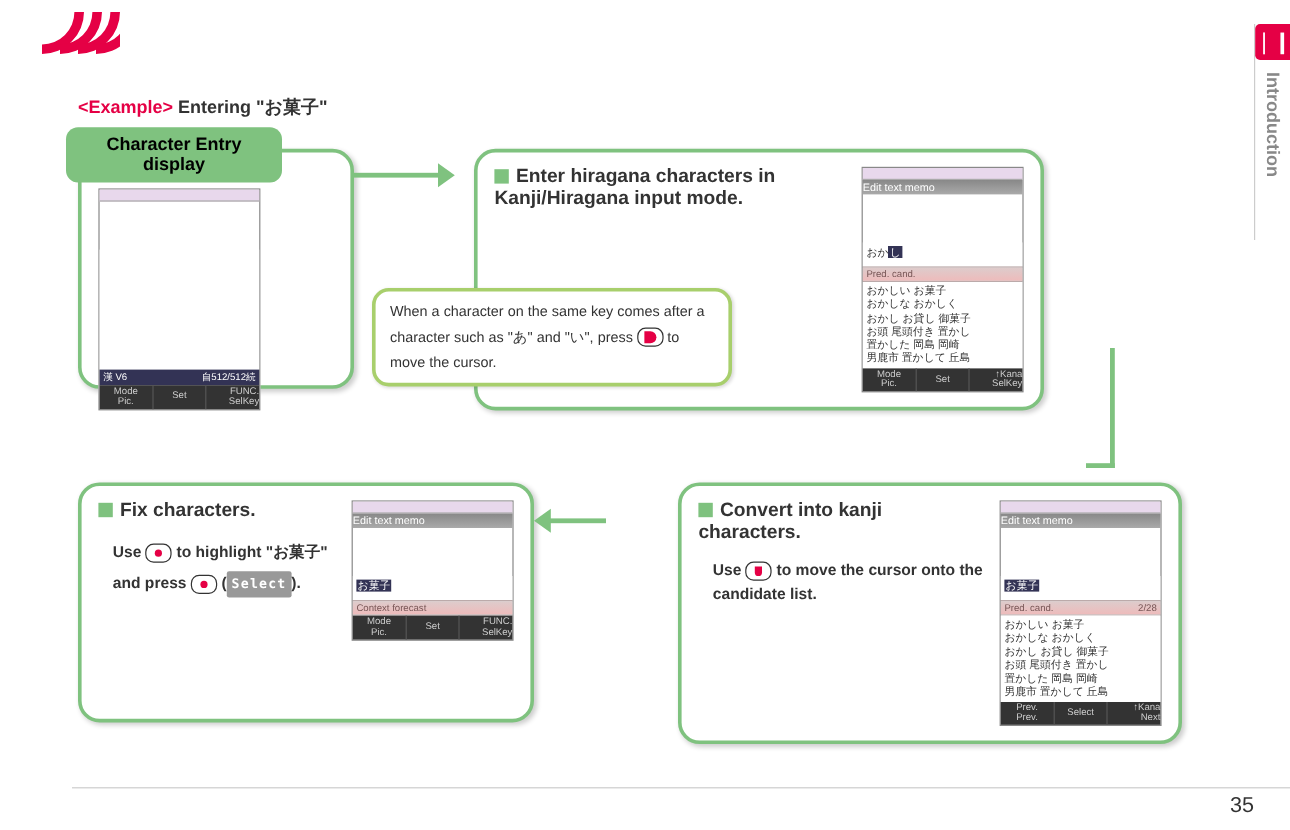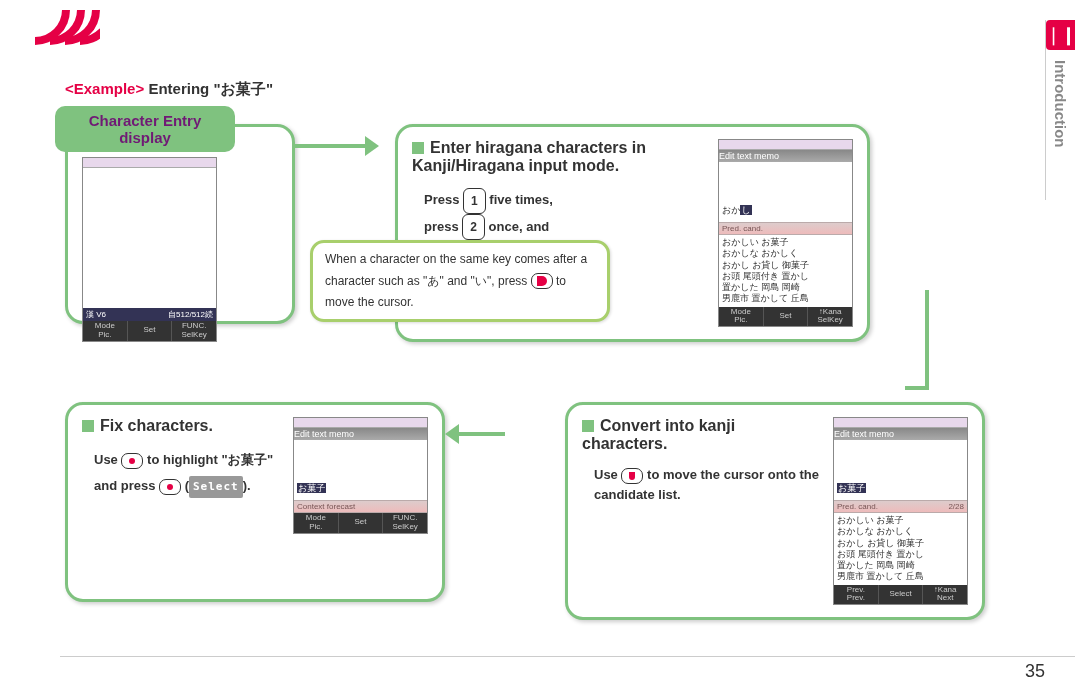--- a/index.html
+++ b/index.html
@@ -97,21 +97,21 @@
   
   .char-entry-wrap {
     position: relative;
     width: 260px;
   }
   .char-entry-badge {
     position: absolute;
     top: -18px; left: -10px;
     width: 180px;
     background: #7fc27f;
-    color: #701a75;
+    color: #000000;
     font-weight: bold;
     font-size: 15px;
     text-align: center;
     padding: 6px 8px;
     border-radius: 10px;
     z-index: 5;
   }
 
   .green-panel {
     border: 3px solid #7fc27f;
@@ -243,21 +243,21 @@
     background:#333;
     color:#ccc;
     font-size:8px;
   }
   .ph-soft div{
     flex:1;text-align:center;
     border-right:1px solid #555;
     padding:1px 0;
     line-height:1.1;
   }
-  .ph-soft div:last-child{border-right:none;}
+  .ph-soft div:last-child{border-right:none;align-items:flex-end;}
   .ph-soft .stack{display:flex;flex-direction:column;}
 
   
   .callout {
     position: absolute;
     top: 160px;
     left: 245px;
     width: 300px;
     border: 3px solid #a8cf6c;
     background: #fff;
@@ -357,25 +357,20 @@
     <div style="position:relative;width:60px;">
       <div class="flow-h" style="top:20px;left:-30px;width:80px;"></div>
       <div class="arrow-head right" style="top:12px;left:40px;"></div>
     </div>
 
     <div class="green-panel mid" style="margin-left:10px;">
       <div class="panel-inner">
         <div class="panel-text">
           <div class="panel-title">
             <span class="sq"></span><span>Enter hiragana characters in Kanji/Hiragana input mode.</span>
-          </div>
-          <div class="instr">
-            <div><span>Press </span><span class="key">1</span><span> five times,</span></div>
-            <div><span>press </span><span class="key">2</span><span> once, and</span></div>
-            <div><span>press </span><span class="key">3</span><span> twice.</span></div>
           </div>
         </div>
         <div class="phone">
           <div class="phone-screen">
             <div class="ph-statusbar"></div>
             <div class="ph-titlebar">Edit text memo</div>
             <div class="ph-body"><span>おか</span><span class="hl">し</span></div>
             <div class="ph-pred-head">
                 <span>Pred. cand.</span>
               </div>

